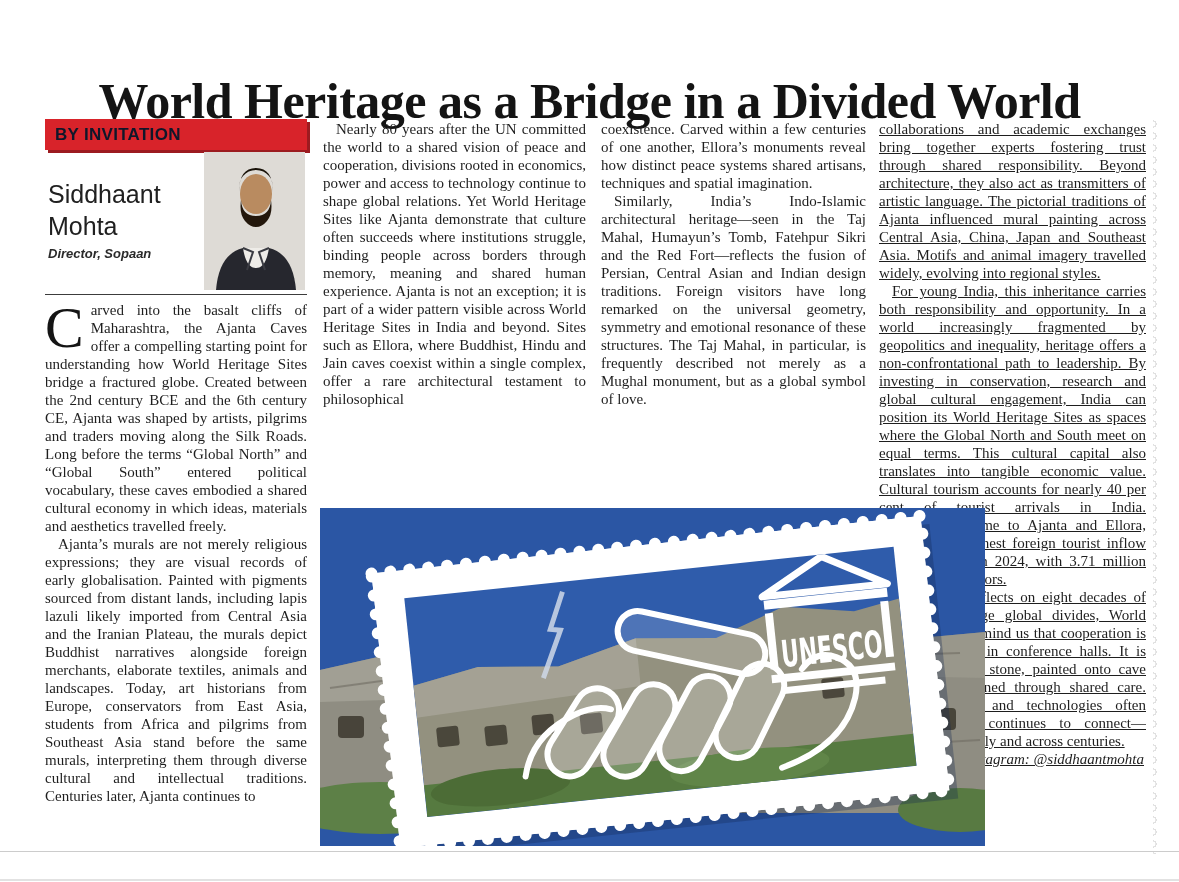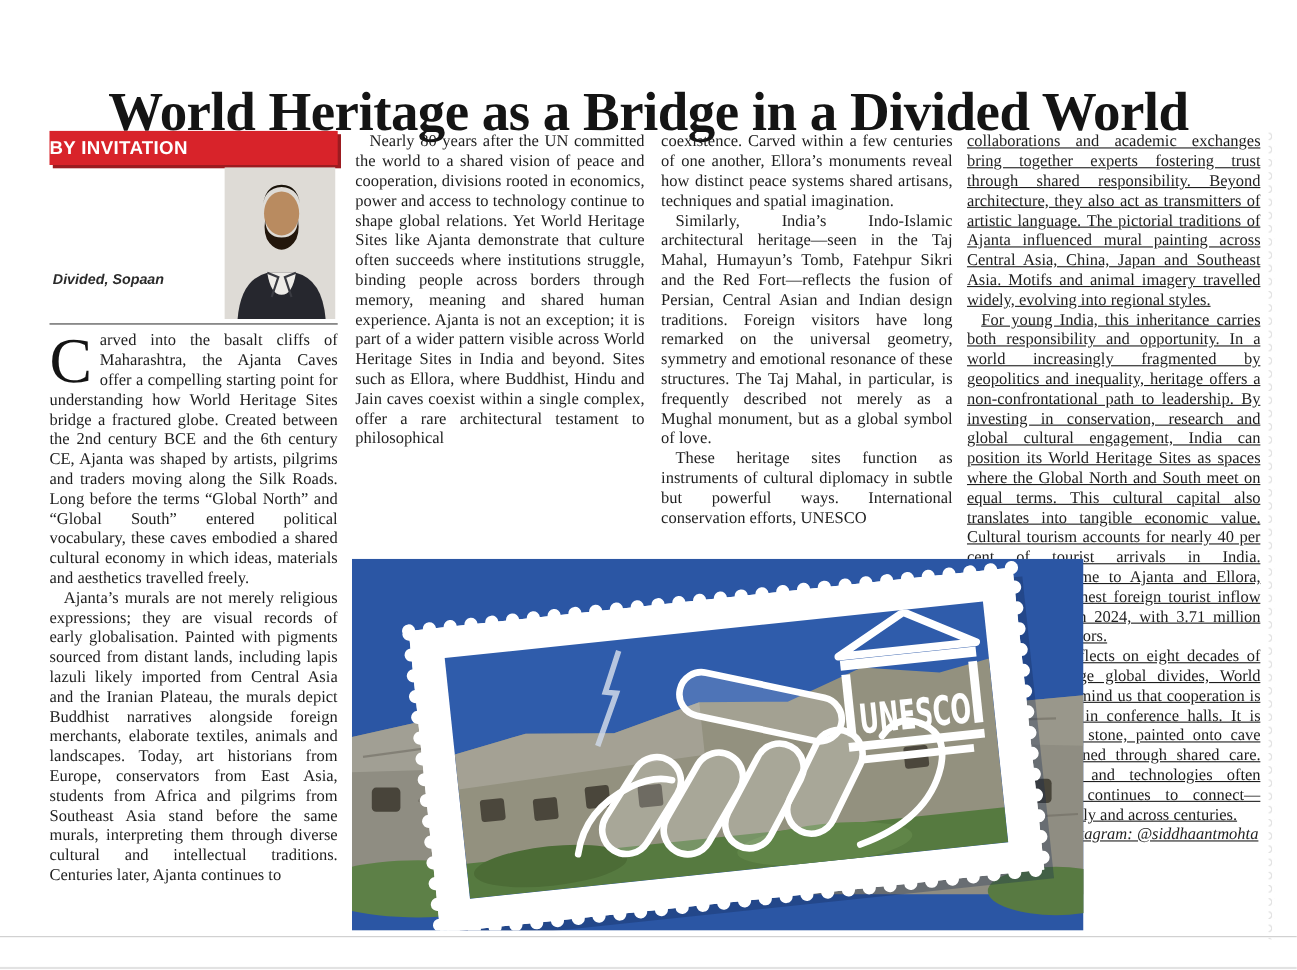--- a/index.html
+++ b/index.html
@@ -10,22 +10,22 @@
   
   .headline {
     position:absolute; top:38px; left:0; width:100%;
     text-align:center; font-size:50px; letter-spacing:-0.5px;
     color:#141414; font-weight:700; white-space:nowrap;
   }
   
   .banner {
     position:absolute; left:45px; top:119px; width:262px; height:31px;
     background:#d8232a; box-shadow:3px 3px 0 #9c1b20;
-    color:#ffffff; font-family:"Liberation Sans", sans-serif; font-weight:700;
-    font-size:17px; line-height:31px; box-sizing:border-box;
+    color:#0f172a; font-family:"Liberation Sans", sans-serif; font-weight:700;
+    font-size:17px; line-height:31px; padding-left:10px; box-sizing:border-box;
     letter-spacing:0.3px;
   }
   .author-name {
     position:absolute; left:48px; top:178px;
     font-family:"Liberation Sans", sans-serif; font-size:25px; line-height:32px; color:#202020;
   }
   .author-role {
     position:absolute; left:48px; top:246px;
     font-family:"Liberation Sans", sans-serif; font-style:italic; font-weight:700;
     font-size:13px; color:#2a2a2a;
@@ -71,21 +71,25 @@
 </style>
 </head>
 <body>
 
 <div class="page">
 
   <h1 class="headline">World Heritage as a Bridge in a Divided World</h1>
 
   <div class="banner">BY INVITATION</div>
 
-  <div class="author-role">Divided, Sopaan</div>
+  <div class="author-name">
+    <div>Siddhaant</div>
+    <div>Mohta</div>
+  </div>
+  <div class="author-role">Director, Sopaan</div>
 
   <div class="author-photo">
     <svg width="101" height="138" viewBox="0 0 101 138">
       <rect width="101" height="138" fill="#dedbd6"></rect>
       <ellipse cx="52" cy="42" rx="16" ry="20" fill="#b98b60"></ellipse>
       <path d="M35 40 q0 -24 17 -24 q17 0 17 24 q0 -12 -4 -16 q-5 -6 -13 -6 q-8 0 -13 6 q-4 4 -4 16 z" fill="#191209"></path>
       <path d="M37 48 q1 16 15 16 q14 0 15 -16 q2 14 -4 21 q-5 6 -11 6 q-6 0 -11 -6 q-6 -7 -4 -21 z" fill="#23170c"></path>
       <path d="M12 138 q3 -36 27 -42 l26 0 q24 6 27 42 z" fill="#26272e"></path>
       <path d="M39 96 l26 0 q-3 20 -13 20 q-10 0 -13 -20 z" fill="#eeece8"></path>
       <path d="M39 96 l10 4 -6 18 M65 96 l-10 4 6 18" stroke="#3a3b42" stroke-width="2" fill="none"></path>
@@ -99,21 +103,20 @@
     <p class="indent">Ajanta’s murals are not merely religious expressions; they are visual records of early globalisation. Painted with pigments sourced from distant lands, including lapis lazuli likely imported from Central Asia and the Iranian Plateau, the murals depict Buddhist narratives alongside foreign merchants, elaborate textiles, animals and landscapes. Today, art historians from Europe, conservators from East Asia, students from Africa and pilgrims from Southeast Asia stand before the same murals, interpreting them through diverse cultural and intellectual traditions. Centuries later, Ajanta continues to</p>
   </div>
 
   <div class="col col--2">
     <p class="indent">Nearly 80 years after the UN committed the world to a shared vision of peace and cooperation, divisions rooted in economics, power and access to technology continue to shape global relations. Yet World Heritage Sites like Ajanta demonstrate that culture often succeeds where institutions struggle, binding people across borders through memory, meaning and shared human experience. Ajanta is not an exception; it is part of a wider pattern visible across World Heritage Sites in India and beyond. Sites such as Ellora, where Buddhist, Hindu and Jain caves coexist within a single complex, offer a rare architectural testament to philosophical</p>
   </div>
 
   <div class="col col--3">
     <p>coexistence. Carved within a few centuries of one another, Ellora’s monuments reveal how distinct peace systems shared artisans, techniques and spatial imagination.</p>
     <p class="indent">Similarly, India’s Indo-Islamic architectural heritage—seen in the Taj Mahal, Humayun’s Tomb, Fatehpur Sikri and the Red Fort—reflects the fusion of Persian, Central Asian and Indian design traditions. Foreign visitors have long remarked on the universal geometry, symmetry and emotional resonance of these structures. The Taj Mahal, in particular, is frequently described not merely as a Mughal monument, but as a global symbol of love.</p>
-    <p class="indent">These heritage sites function as instruments of cultural diplomacy in subtle but powerful ways. International conservation efforts, UNESCO</p>
   </div>
 
   <div class="col col--4">
     <p>collaborations and academic exchanges bring together experts fostering trust through shared responsibility. Beyond architecture, they also act as transmitters of artistic language. The pictorial traditions of Ajanta influenced mural painting across Central Asia, China, Japan and Southeast Asia. Motifs and animal imagery travelled widely, evolving into regional styles.</p>
     <p class="indent">For young India, this inheritance carries both responsibility and opportunity. In a world increasingly fragmented by geopolitics and inequality, heritage offers a non-confrontational path to leadership. By investing in conservation, research and global cultural engagement, India can position its World Heritage Sites as spaces where the Global North and South meet on equal terms. This cultural capital also translates into tangible economic value. Cultural tourism accounts for nearly 40 per cent of tourist arrivals in India. Maharashtra, home to Ajanta and Ellora, recorded the highest foreign tourist inflow in the country in 2024, with 3.71 million international visitors.</p>
     <p class="indent">As the UN reflects on eight decades of striving to bridge global divides, World Heritage Sites remind us that cooperation is not forged only in conference halls. It is also carved into stone, painted onto cave walls and sustained through shared care. Where markets and technologies often divide, culture continues to connect—quietly, persistently and across centuries.</p>
     <p class="signature">Instagram: @siddhaantmohta</p>
   </div>
 
   <div class="illustration">

